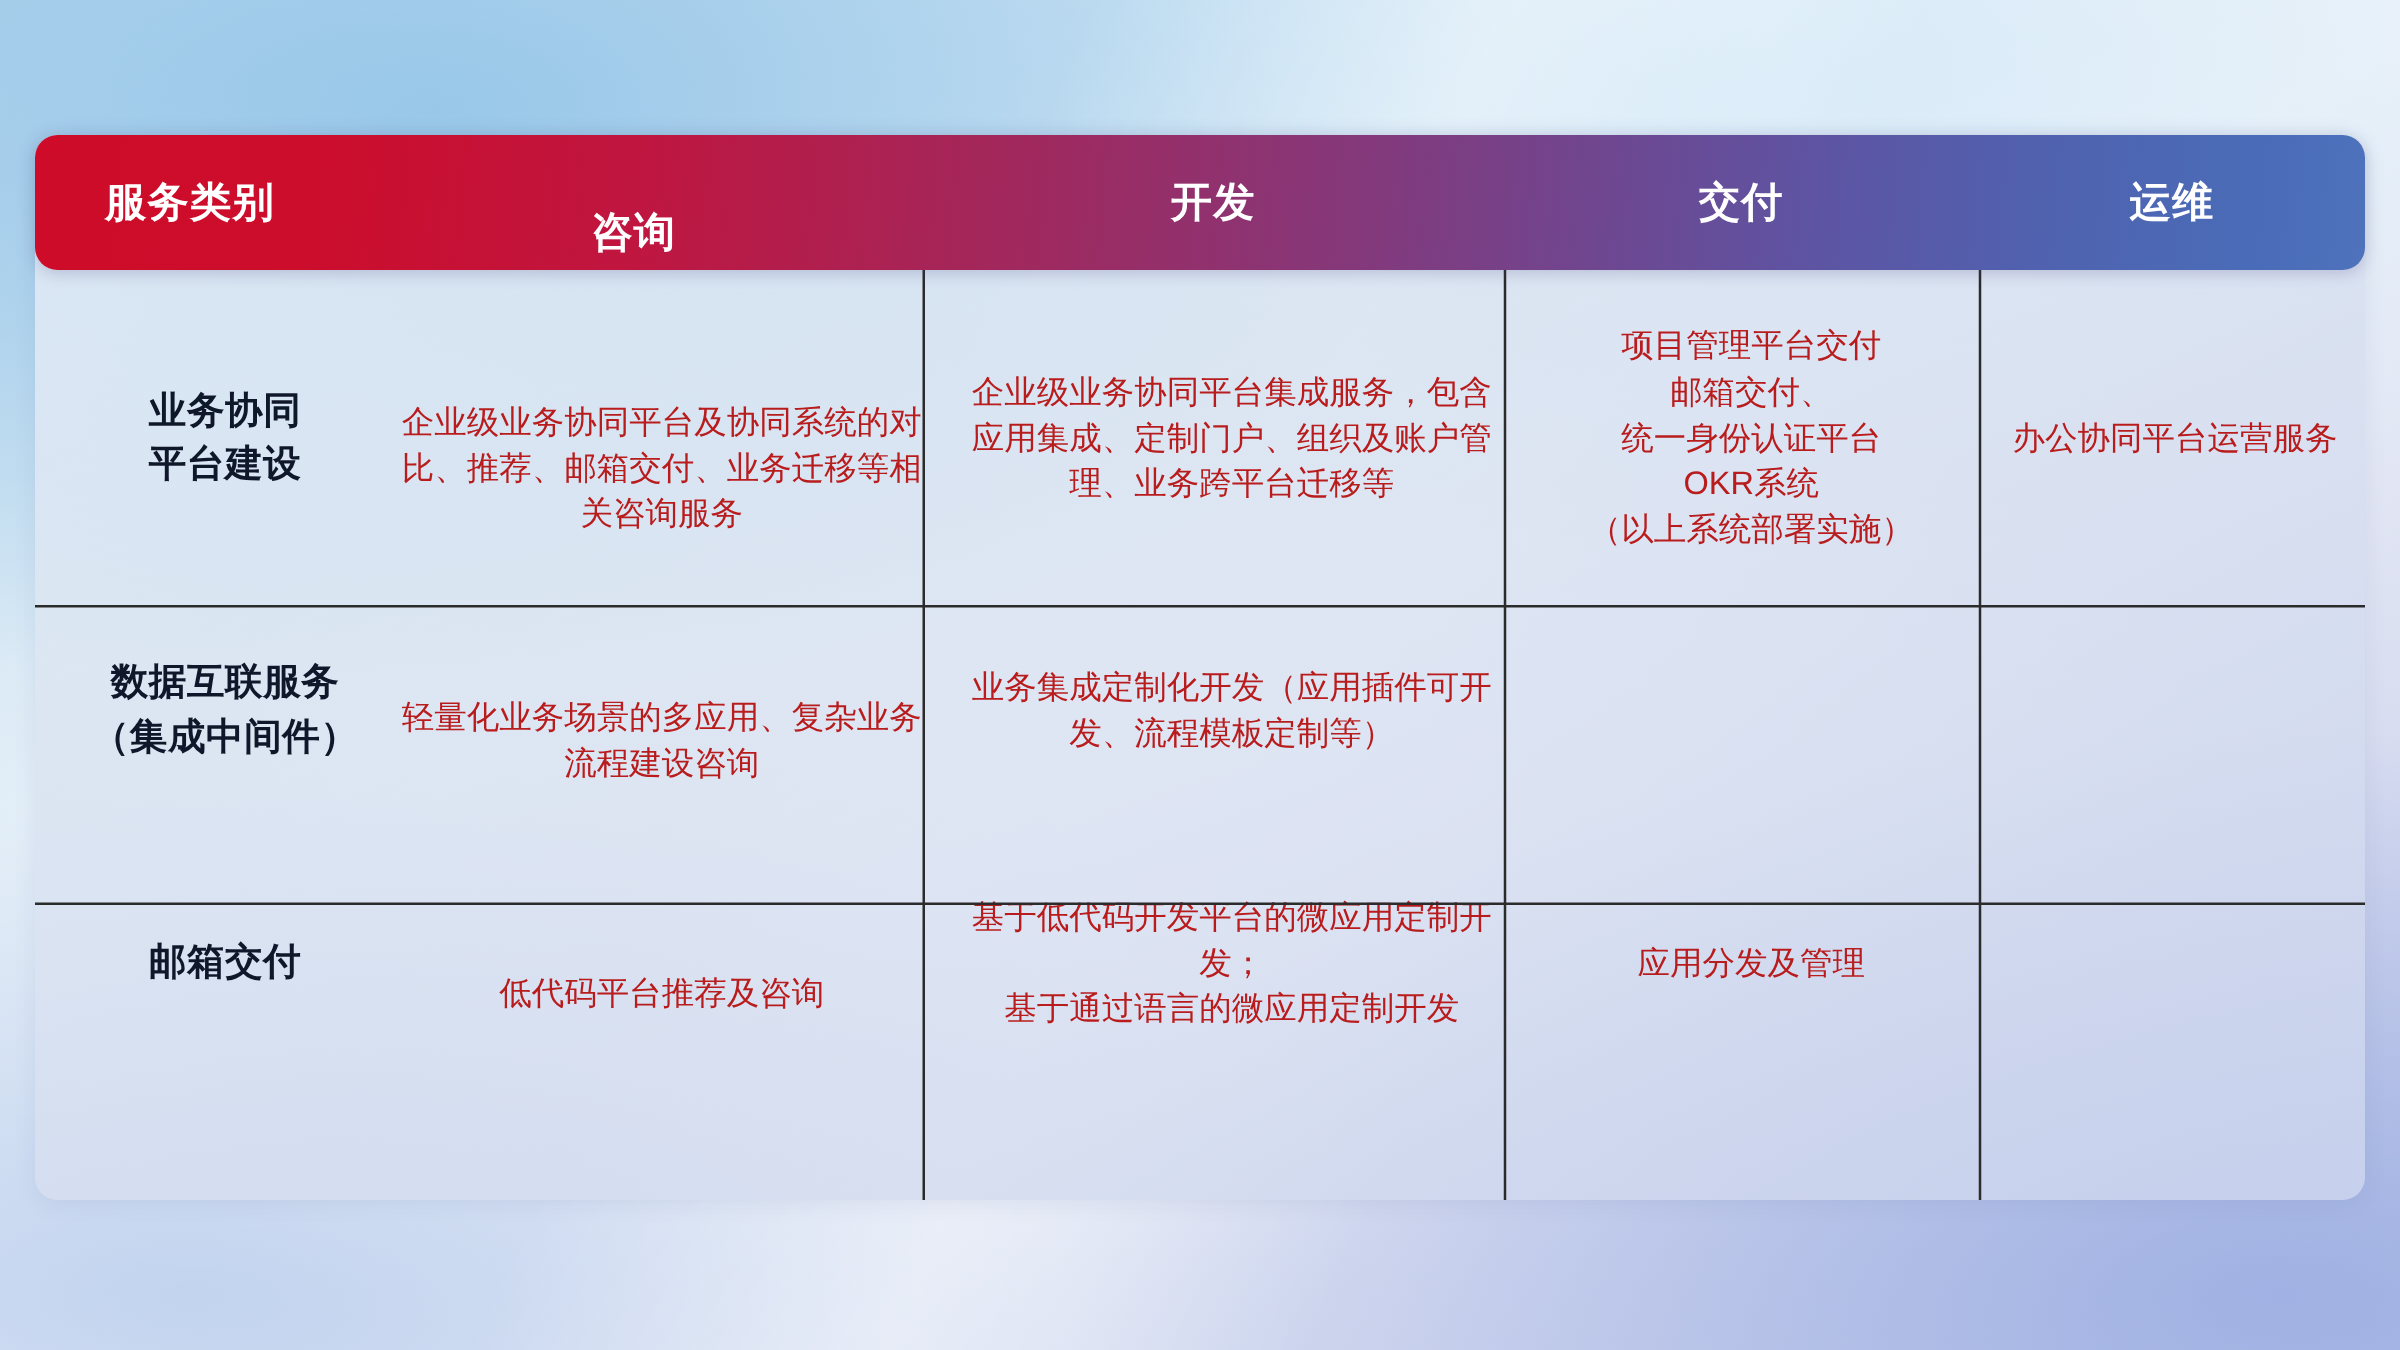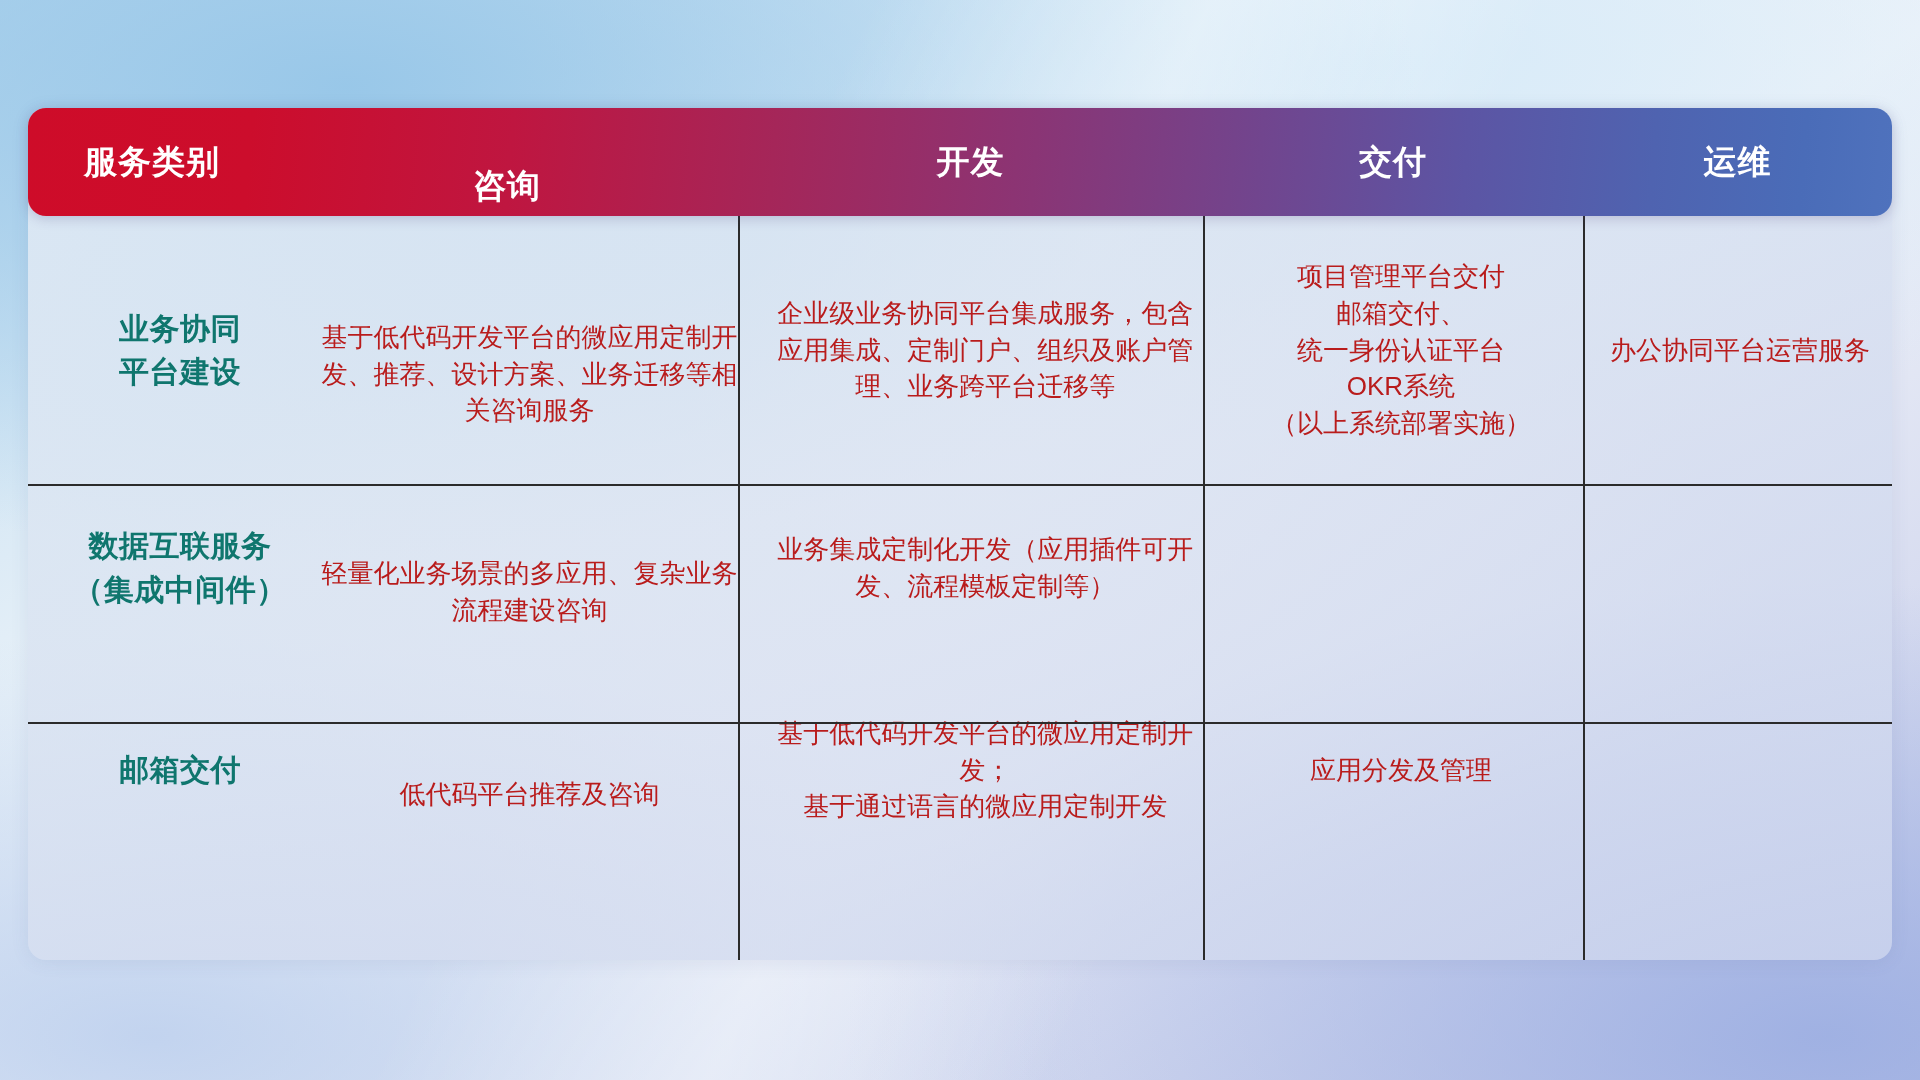--- a/index.html
+++ b/index.html
@@ -125,21 +125,21 @@
     box-sizing: border-box;
     padding: 6px 14px;
     text-align: center;
     font-size: 26px;
     line-height: 1.42;
     color: #b91c1c;
     white-space: pre-line;
     position: relative;
   }
   .rowlabel {
-    color: #0f766e;
+    color: #0f172a;
     font-weight: bold;
     font-size: 30px;
     line-height: 1.45;
     letter-spacing: 0.5px;
     margin-left: 30px;
   }
   
   #vlines {
     position: absolute;
     left: 0;
@@ -189,21 +189,21 @@
     <div class="hcell col3">开发</div>
     <div class="hcell col4">交付</div>
     <div class="hcell col5">运维</div>
   </div>
 
   <div id="grid">
 
     <div class="trow row1">
       <div class="tcell col1 rowlabel">业务协同
 平台建设</div>
-      <div class="tcell col2">基于低代码开发平台的微应用定制开发、推荐、设计方案、业务迁移等相关咨询服务</div>
+      <div class="tcell col2">企业级业务协同平台及协同系统的对比、推荐、邮箱交付、业务迁移等相关咨询服务</div>
       <div class="tcell col3">企业级业务协同平台集成服务，包含应用集成、定制门户、组织及账户管理、业务跨平台迁移等</div>
       <div class="tcell col4">项目管理平台交付
 邮箱交付、
 统一身份认证平台
 OKR系统
 （以上系统部署实施）</div>
       <div class="tcell col5">办公协同平台运营服务</div>
     </div>
 
     <div class="trow row2">

